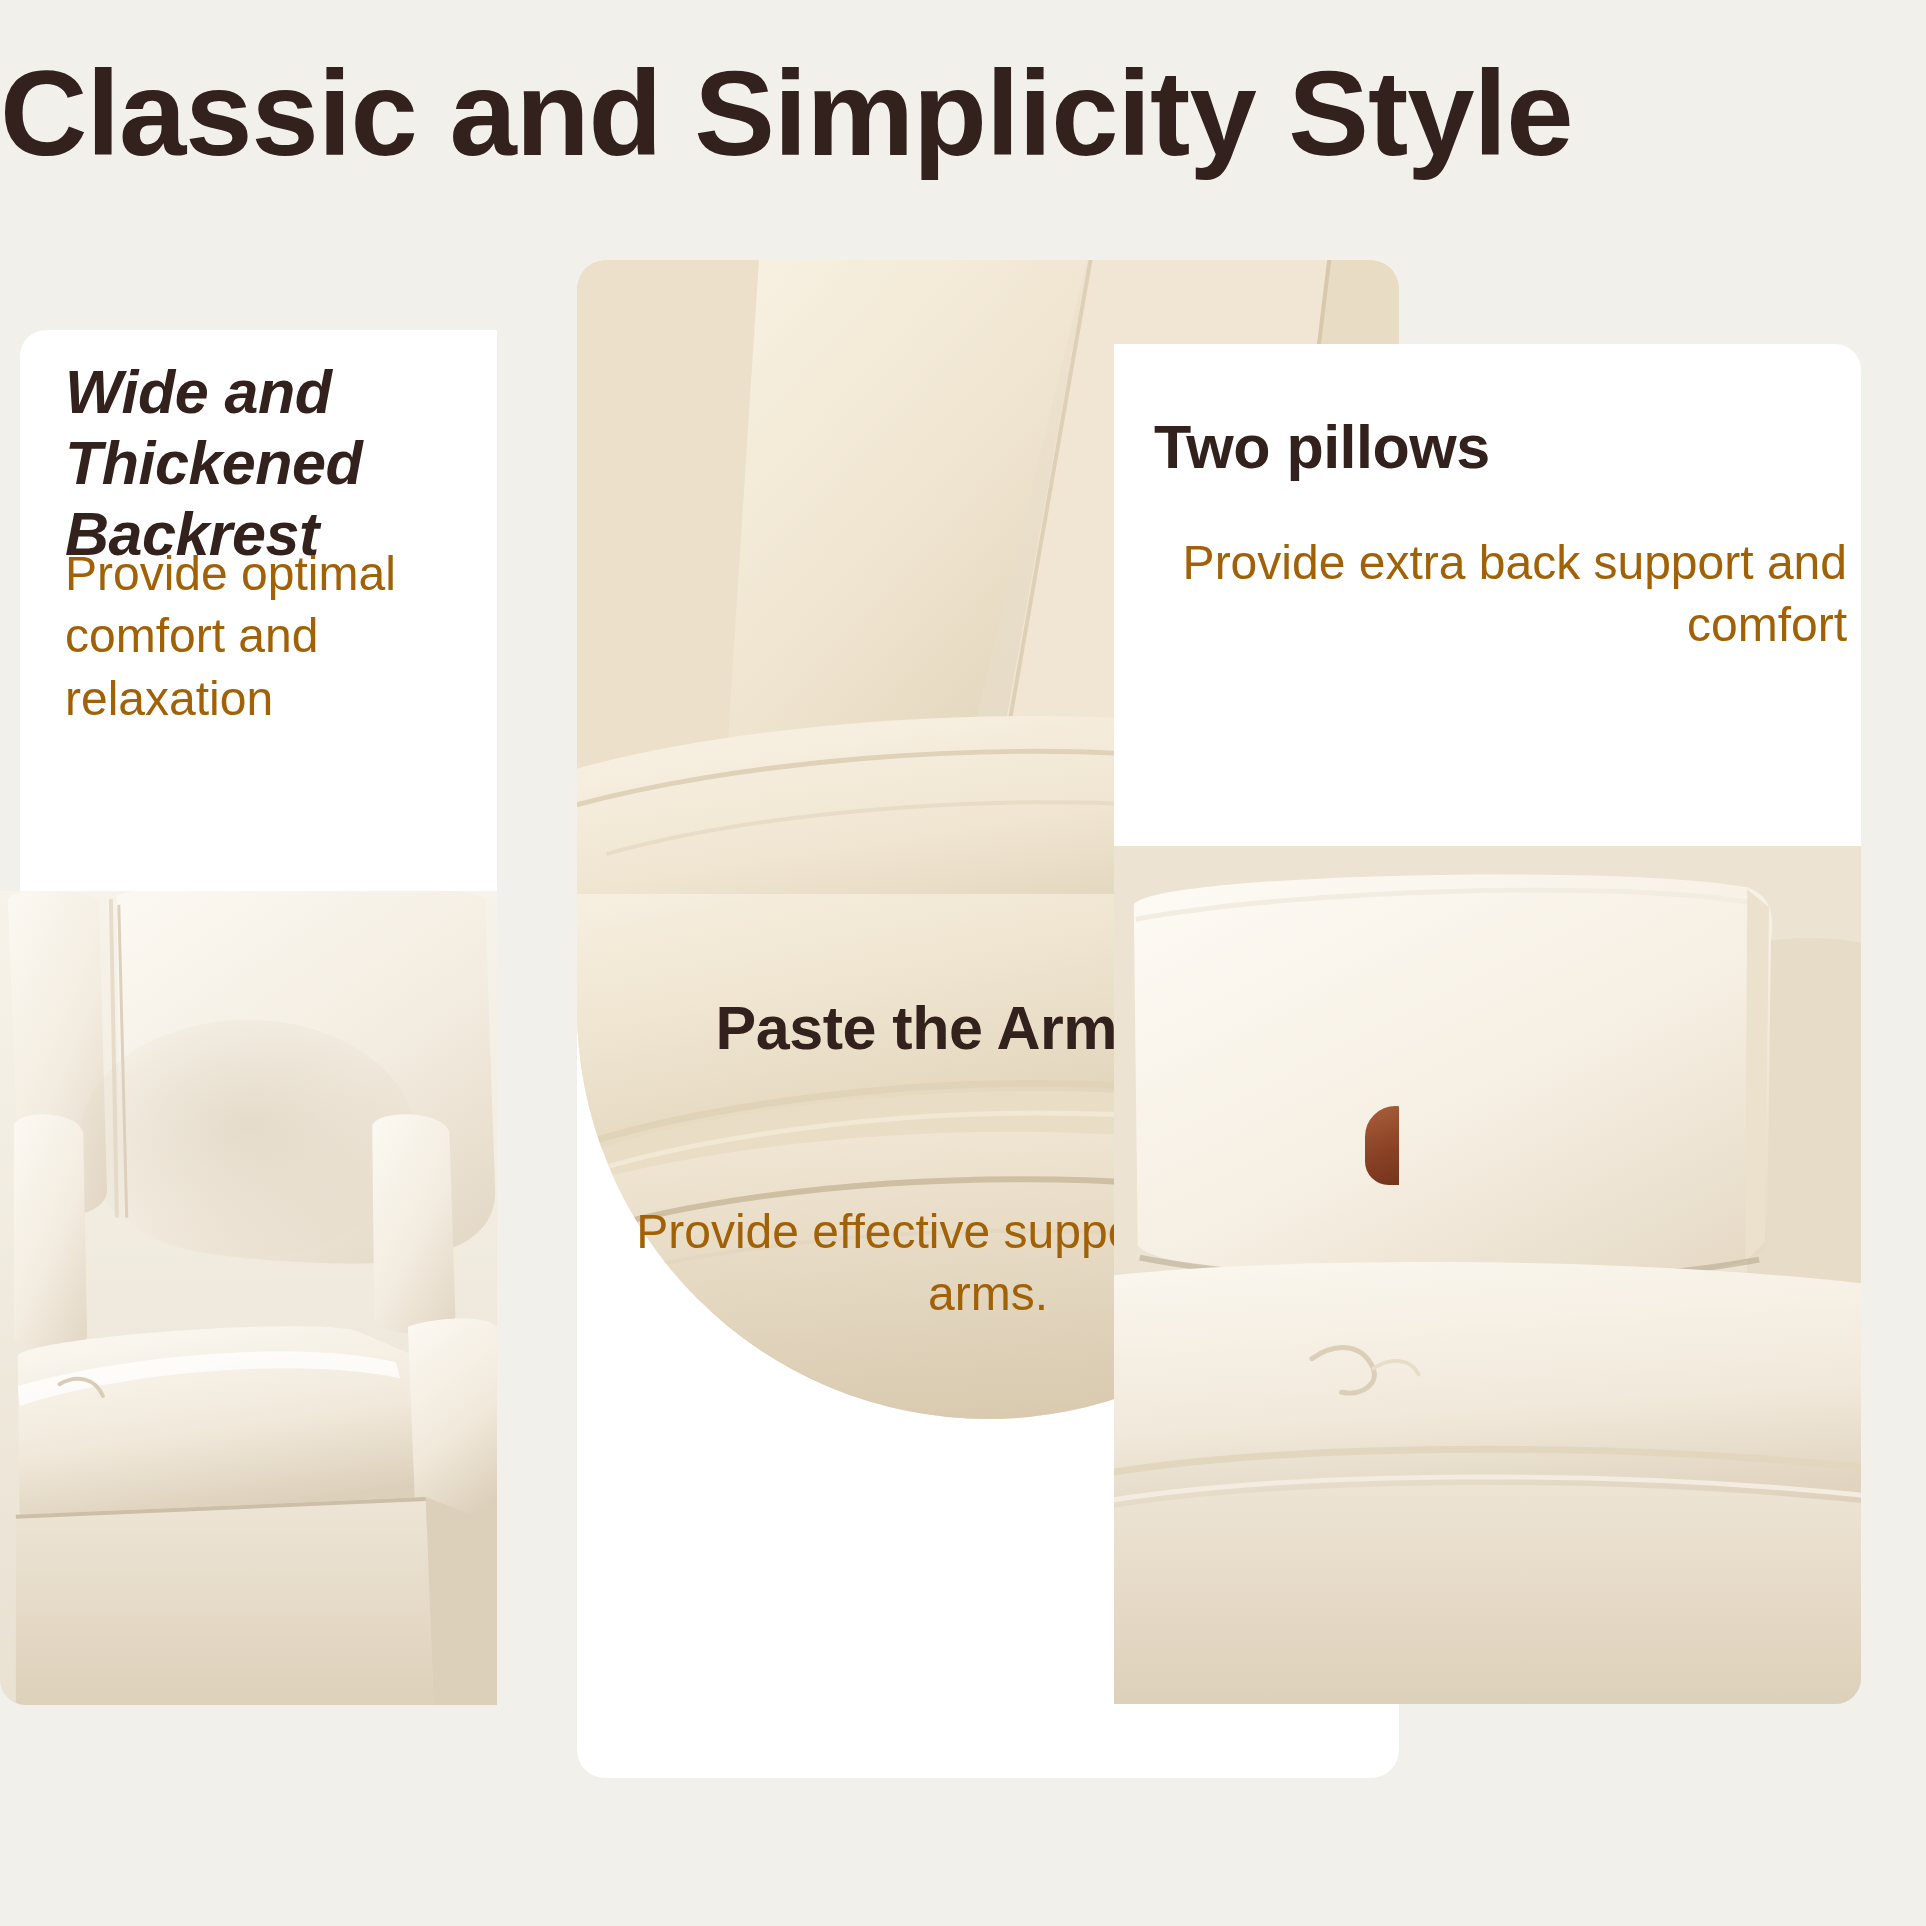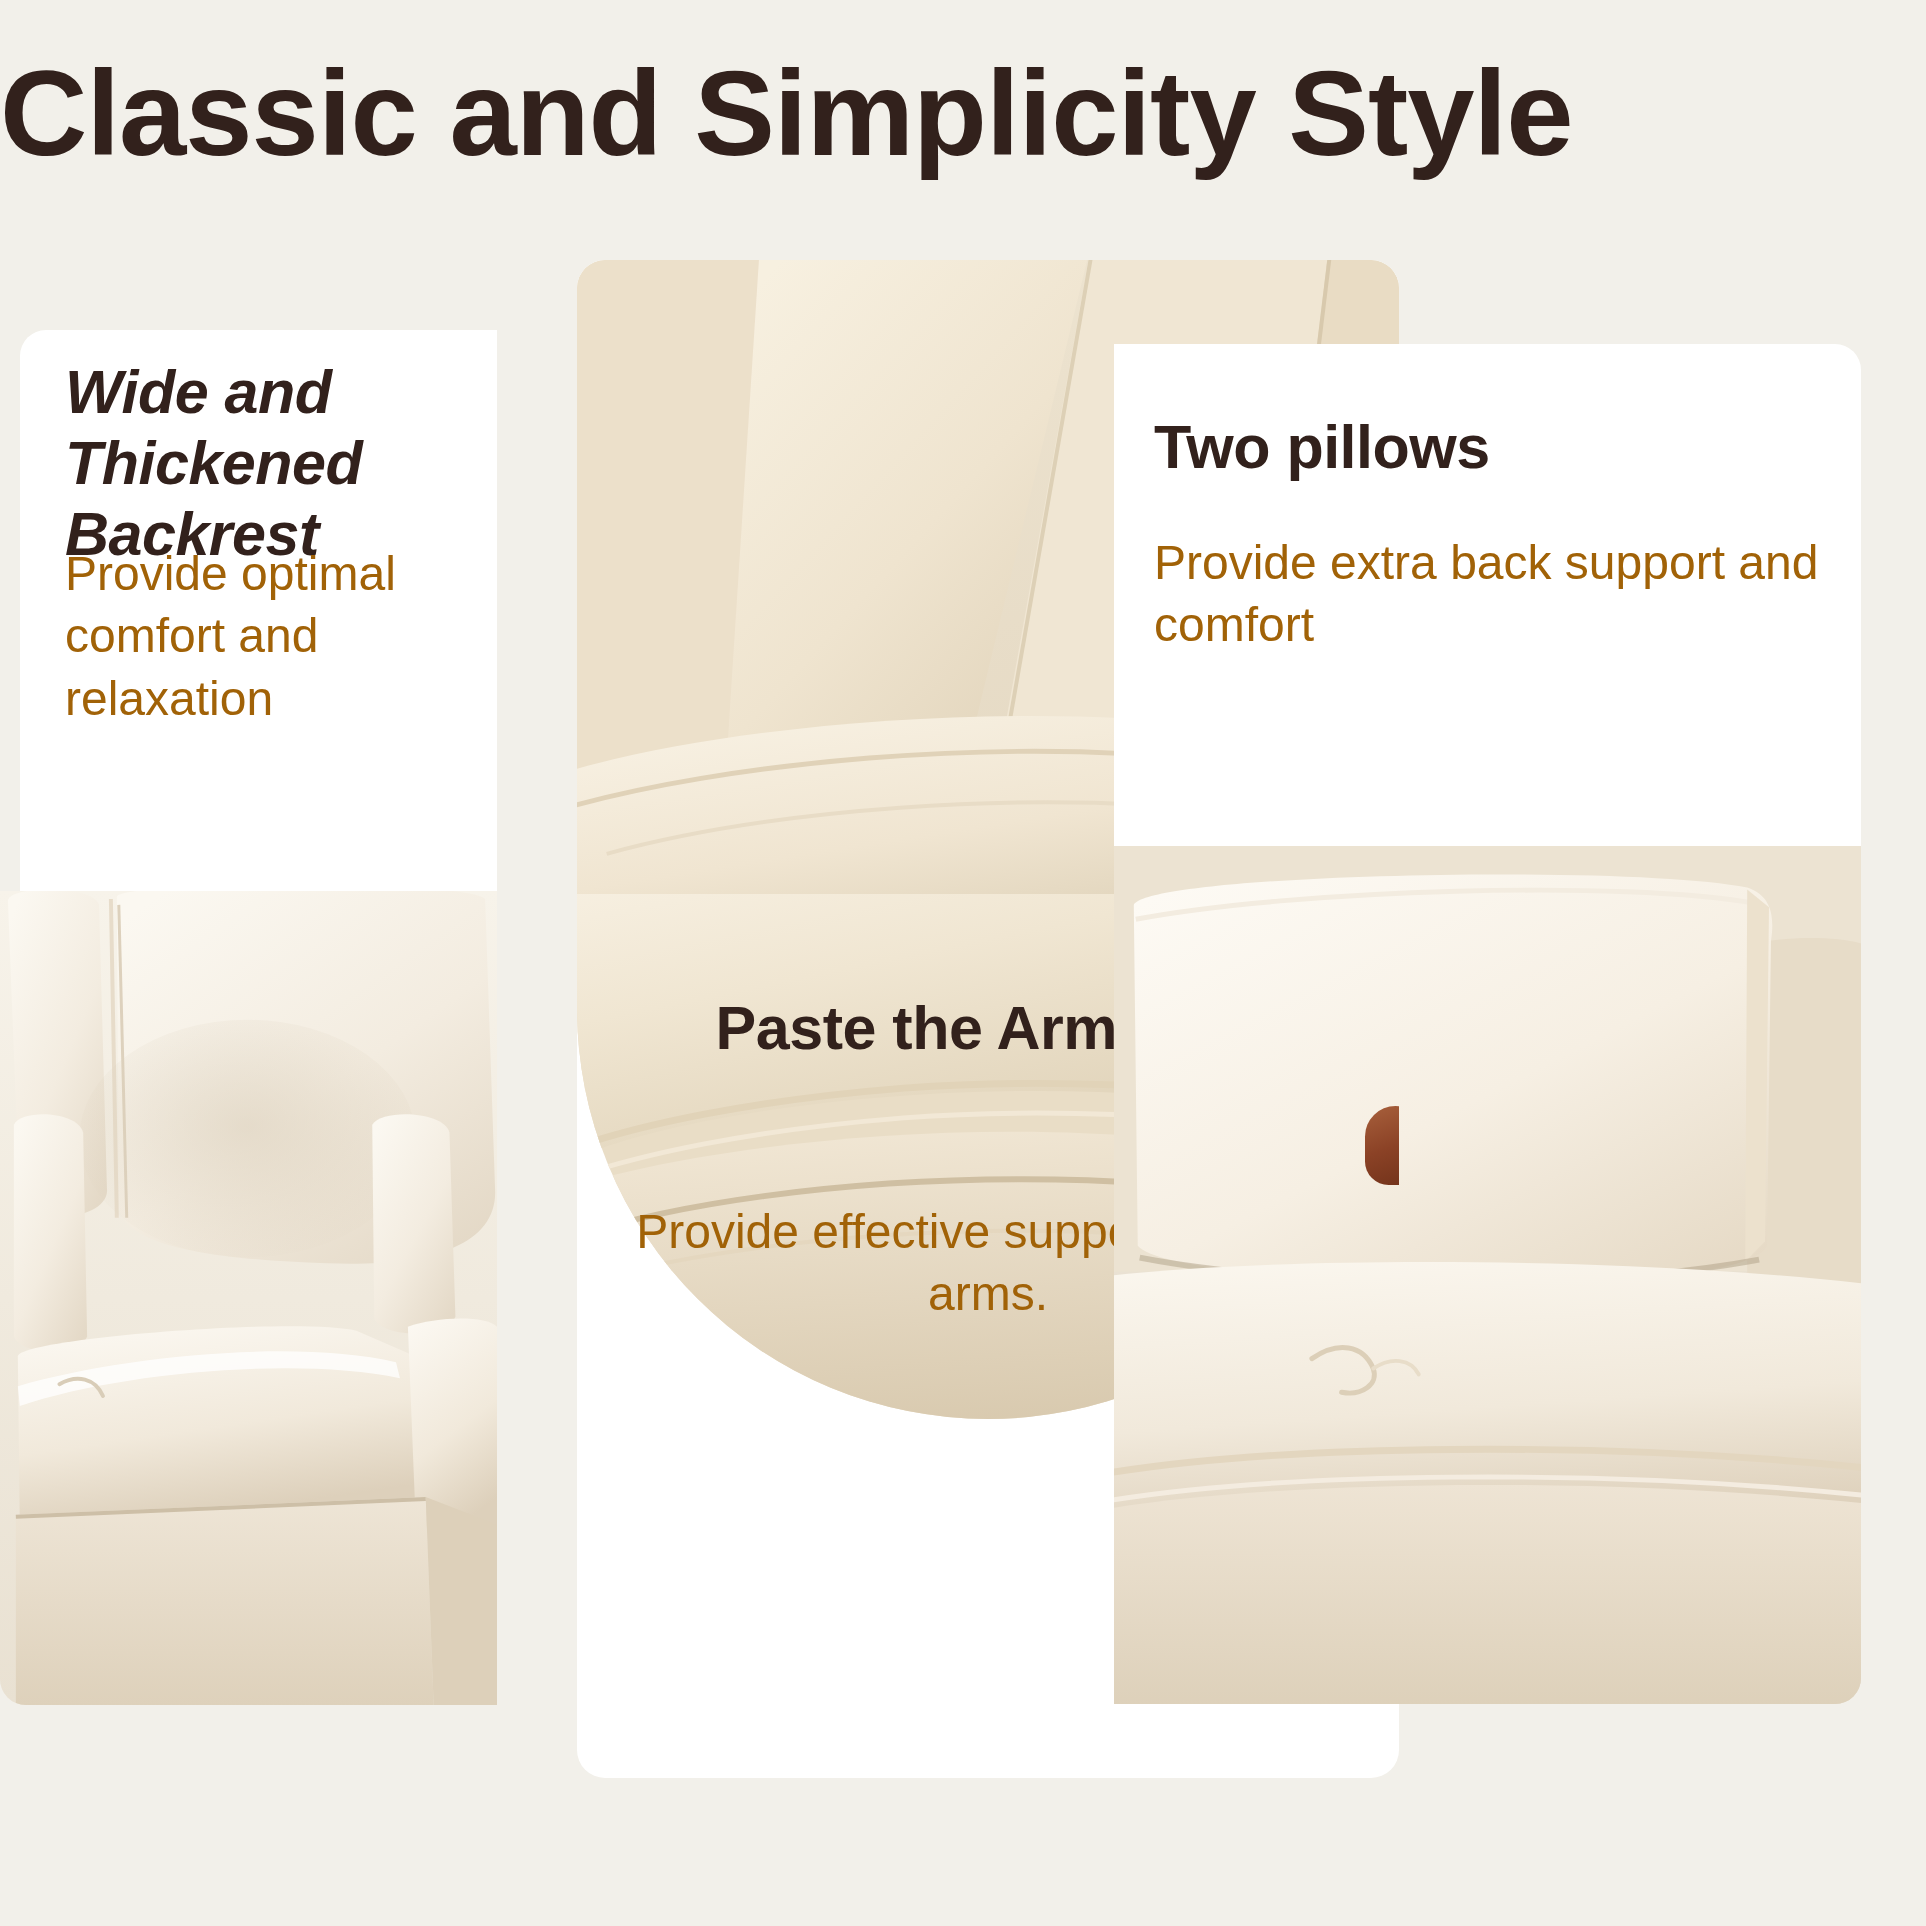--- a/index.html
+++ b/index.html
@@ -156,20 +156,21 @@
     left: 40px;
     top: 40px;
     width: 683px;
     margin-top: 28px;
   }
   #right-body {
     position: absolute;
     left: 40px;
     top: 188px;
     width: 693px;
+    text-align: right;
   }
 
   #right-photo {
     left: 1114px;
     top: 846px;
     width: 747px;
     height: 858px;
     border-bottom-right-radius: 26px;
     background: #efe9df;
   }

